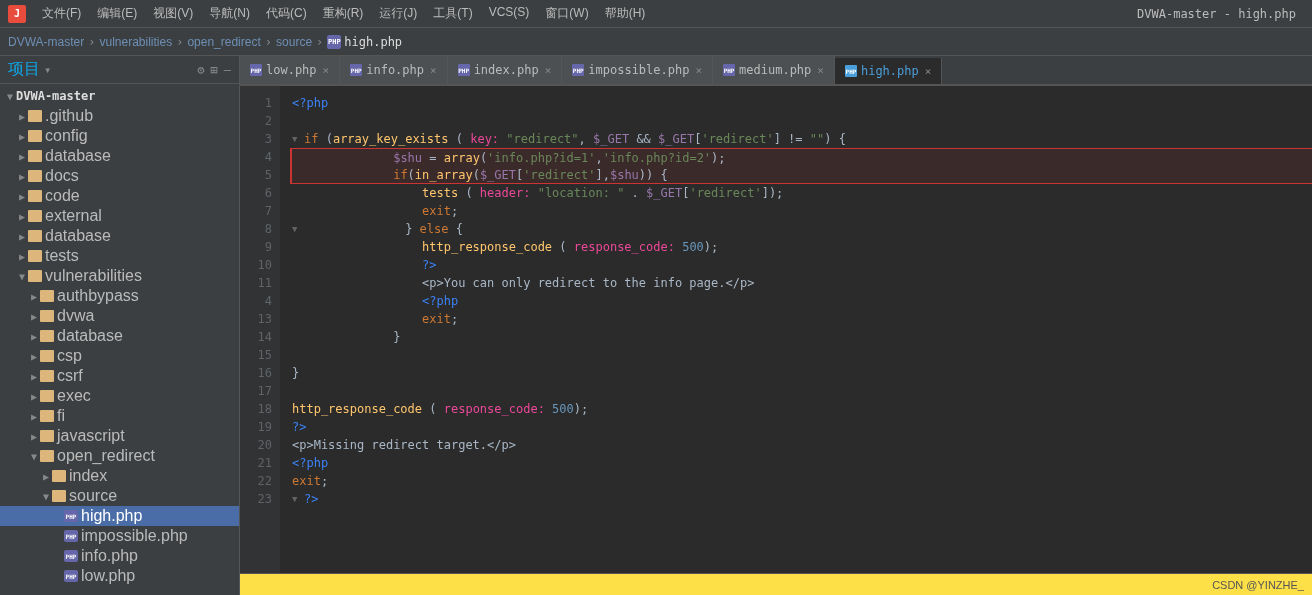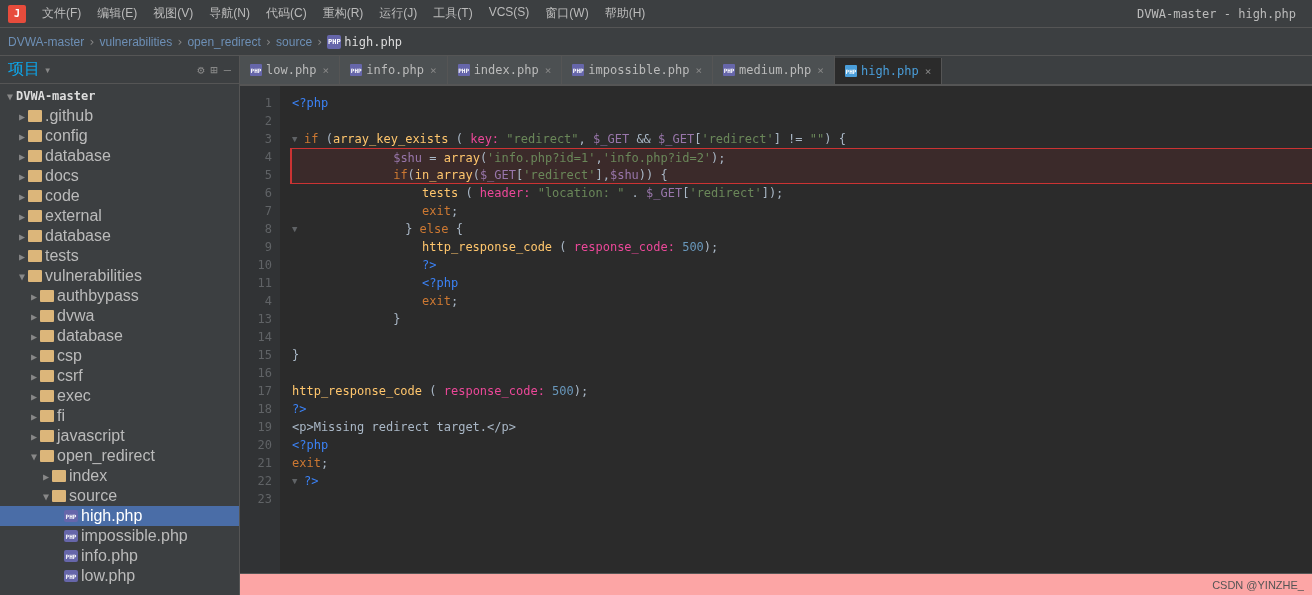--- a/index.html
+++ b/index.html
@@ -69,21 +69,21 @@
 
     
     .kw { color: #cc7832; } 
     .fn { color: #ffc66d; } 
     .str { color: #6a8759; } 
     .num { color: #6897bb; } 
     .tag { color: #3b82f6; } 
     .param { color: #ec4899; }
 
     
-    .status-bar { height: 22px; background: #fca5a5; border-top: 1px solid #555; display: flex; align-items: center; padding: 0 12px; justify-content: flex-end; }
+    .status-bar { height: 22px; background: #fde047; border-top: 1px solid #555; display: flex; align-items: center; padding: 0 12px; justify-content: flex-end; }
     .status-text { color: #888; font-size: 11px; font-family: 'Microsoft YaHei', sans-serif; }
 
     
     .watermark { position: fixed; bottom: 4px; right: 8px; color: #555; font-size: 11px; pointer-events: none; font-family: 'Microsoft YaHei', sans-serif; }
 
     .fold-indicator { width: 10px; display: inline-block; color: #606366; font-size: 9px; cursor: pointer; margin-right: 2px; }
   </style>
 </head>
 <body>
 
@@ -358,20 +358,23 @@
         </div>
 
         <div class="code-line">
           &nbsp;&nbsp;&nbsp;&nbsp;&nbsp;&nbsp;&nbsp;&nbsp;<span class="fn">http_response_code</span><span> ( </span><span class="param">response_code:</span><span class="num"> 500</span><span>);</span>
         </div>
 
         <div class="code-line">
           &nbsp;&nbsp;&nbsp;&nbsp;&nbsp;&nbsp;&nbsp;&nbsp;<span class="tag">?&gt;</span>
         </div>
 
+        <div class="code-line">
+          &nbsp;&nbsp;&nbsp;&nbsp;&nbsp;&nbsp;&nbsp;&nbsp;<span style="color:#a9b7c6;">&lt;p&gt;You can only redirect to the info page.&lt;/p&gt;</span>
+        </div>
 
         <div class="code-line">
           &nbsp;&nbsp;&nbsp;&nbsp;&nbsp;&nbsp;&nbsp;&nbsp;<span class="tag">&lt;?php</span>
         </div>
 
         <div class="code-line">
           &nbsp;&nbsp;&nbsp;&nbsp;&nbsp;&nbsp;&nbsp;&nbsp;<span class="kw">exit</span><span>;</span>
         </div>
 
         <div class="code-line">

